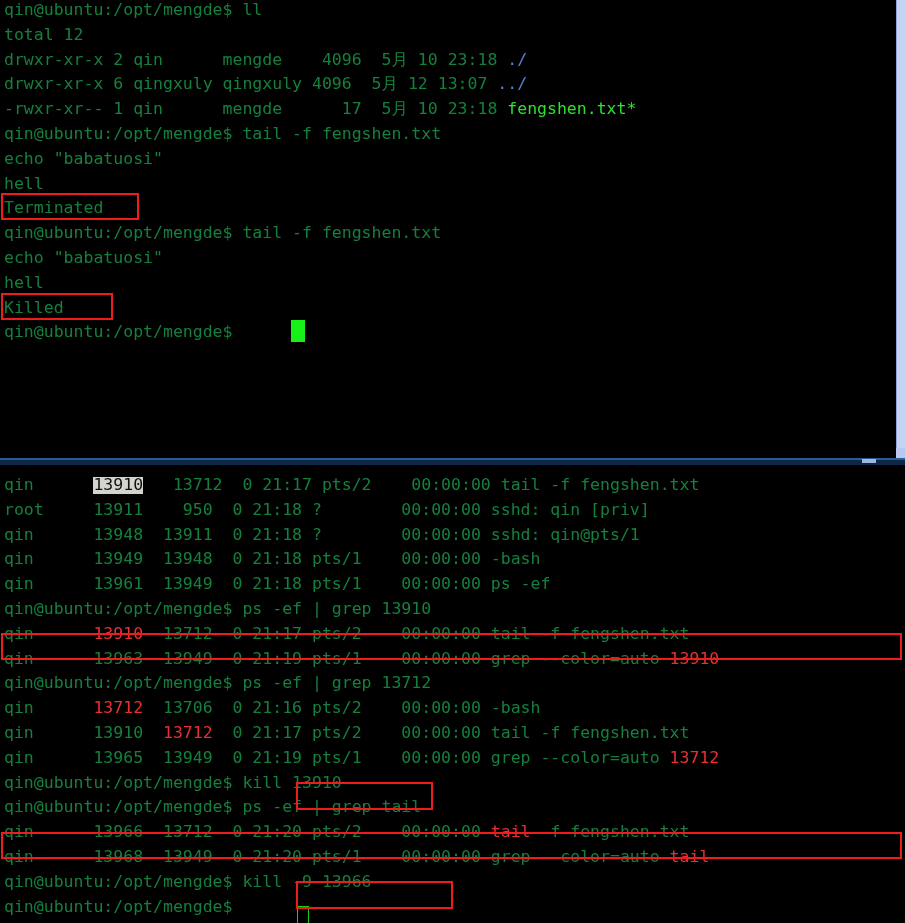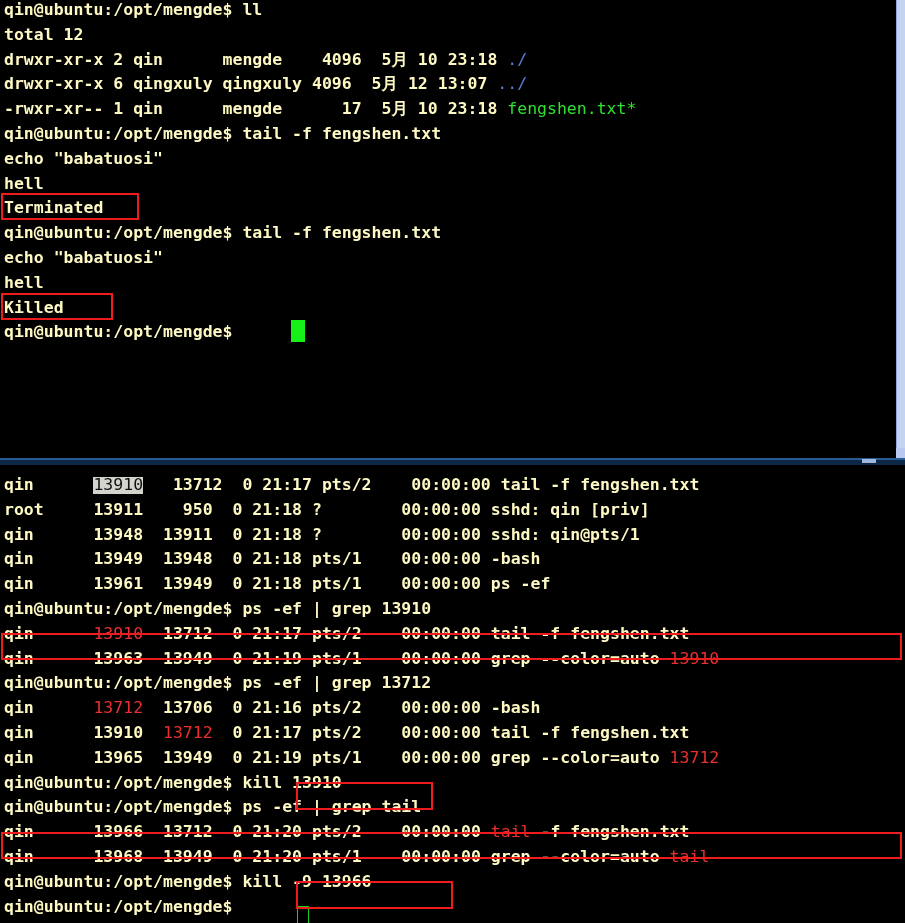--- a/index.html
+++ b/index.html
@@ -53,21 +53,21 @@
   #pane-bottom {
     position:absolute; left:0; top:477px; width:905px; height:458px;
     background:#000; overflow:hidden;
   }
   #pane-bottom-text { left:4px; top:-4px; }
 
   
   .c-green  { color:#2fe02f;text-align:right; }
   .c-blue   { color:#5b7fd4; }
   .c-red    { color:#e83030; }
-  .c-white  { color:#fef9c3;font-weight:bold; }
+  .c-white  { color:#15803d; }
   .sel {
     background:#d4d4cf; color:#111;
   }
 
   
   .redbox {
     position:absolute;
     border:2px solid #ee1c1c;
     pointer-events:none;
     background:transparent;

